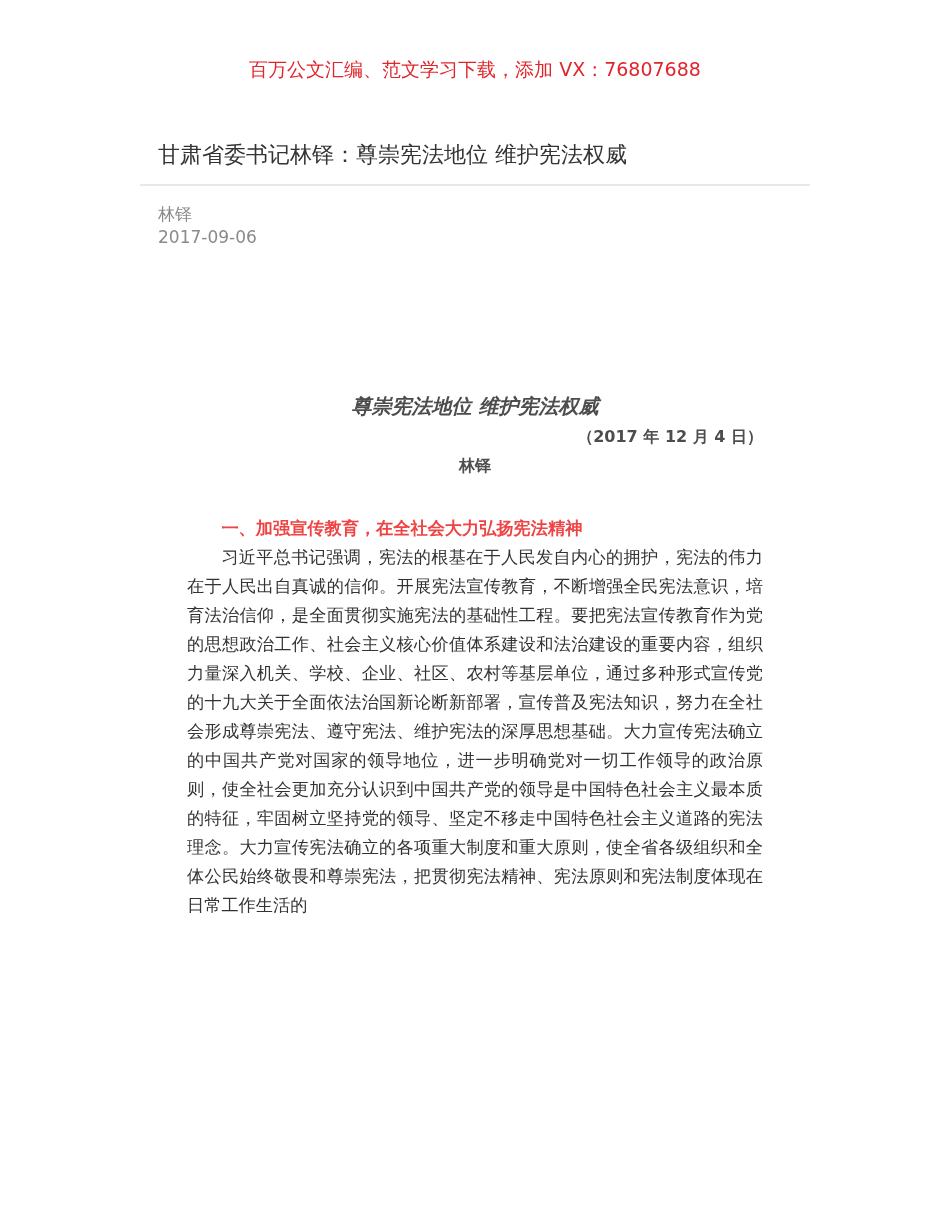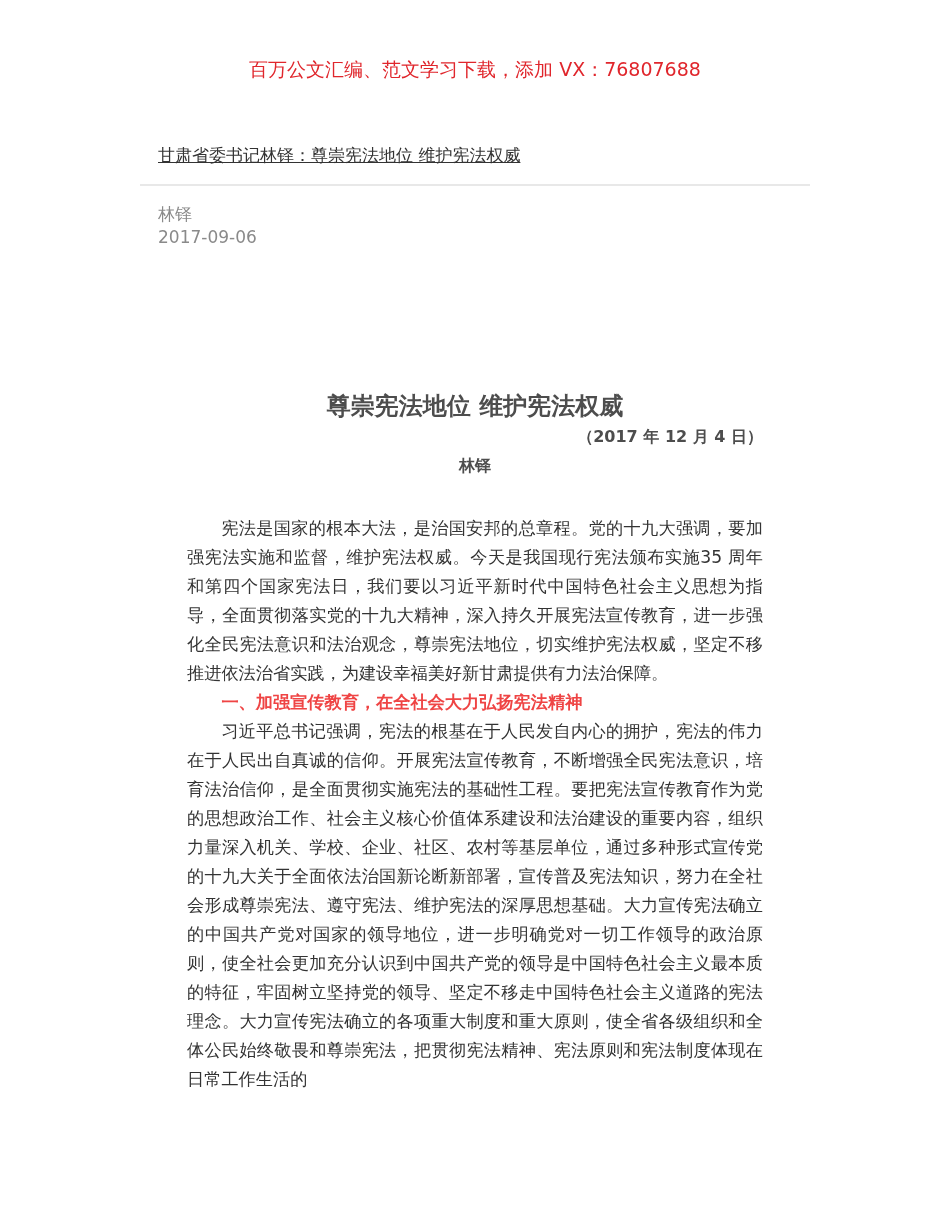--- a/index.html
+++ b/index.html
@@ -23,26 +23,25 @@
       text-align: center;
       font-size: 19px;
       color: #e0262c;
       letter-spacing: 0px;
       line-height: 26px;
     }
     .page-title {
       position: absolute;
       top: 138px;
       left: 158px;
-      font-size: 17px;
+      font-size: 22px;
       color: #333333;
       line-height: 34px;
       margin: 0;
       font-weight: normal;
-      text-decoration: underline;
     }
     .divider {
       position: absolute;
       top: 184px;
       left: 140px;
       width: 670px;
       height: 2px;
       background: #e8e8e8;
     }
     .meta {
@@ -54,25 +53,26 @@
       line-height: 23px;
     }
     .article {
       position: absolute;
       top: 392px;
       left: 187px;
       width: 576px;
     }
     .article-title {
       text-align: center;
-      font-size: 24px;
+      font-size: 20px;
       font-weight: bold;
       color: #4d4d4d;
       line-height: 28px;
       margin: 0;
+      font-style: italic;
     }
     .article-date {
       text-align: right;
       font-size: 16px;
       font-weight: bold;
       color: #4d4d4d;
       line-height: 30px;
       margin-top: 2px;
     }
     .article-author {
@@ -115,17 +115,16 @@
   <div>林铎</div>
   <div>2017-09-06</div>
 </div>
 
 <div class="article">
   <h2 class="article-title">尊崇宪法地位 维护宪法权威</h2>
   <div class="article-date">（2017 年 12 月 4 日）</div>
   <div class="article-author">林铎</div>
 
   <div class="body">
-    <p>宪法是国家的根本大法，是治国安邦的总章程。党的十九大强调，要加强宪法实施和监督，维护宪法权威。今天是我国现行宪法颁布实施35 周年和第四个国家宪法日，我们要以习近平新时代中国特色社会主义思想为指导，全面贯彻落实党的十九大精神，深入持久开展宪法宣传教育，进一步强化全民宪法意识和法治观念，尊崇宪法地位，切实维护宪法权威，坚定不移推进依法治省实践，为建设幸福美好新甘肃提供有力法治保障。</p>
     <h3 class="section-heading">一、加强宣传教育，在全社会大力弘扬宪法精神</h3>
     <p>习近平总书记强调，宪法的根基在于人民发自内心的拥护，宪法的伟力在于人民出自真诚的信仰。开展宪法宣传教育，不断增强全民宪法意识，培育法治信仰，是全面贯彻实施宪法的基础性工程。要把宪法宣传教育作为党的思想政治工作、社会主义核心价值体系建设和法治建设的重要内容，组织力量深入机关、学校、企业、社区、农村等基层单位，通过多种形式宣传党的十九大关于全面依法治国新论断新部署，宣传普及宪法知识，努力在全社会形成尊崇宪法、遵守宪法、维护宪法的深厚思想基础。大力宣传宪法确立的中国共产党对国家的领导地位，进一步明确党对一切工作领导的政治原则，使全社会更加充分认识到中国共产党的领导是中国特色社会主义最本质的特征，牢固树立坚持党的领导、坚定不移走中国特色社会主义道路的宪法理念。大力宣传宪法确立的各项重大制度和重大原则，使全省各级组织和全体公民始终敬畏和尊崇宪法，把贯彻宪法精神、宪法原则和宪法制度体现在日常工作生活的</p>
   </div>
 </div>
 
 </body></html>

